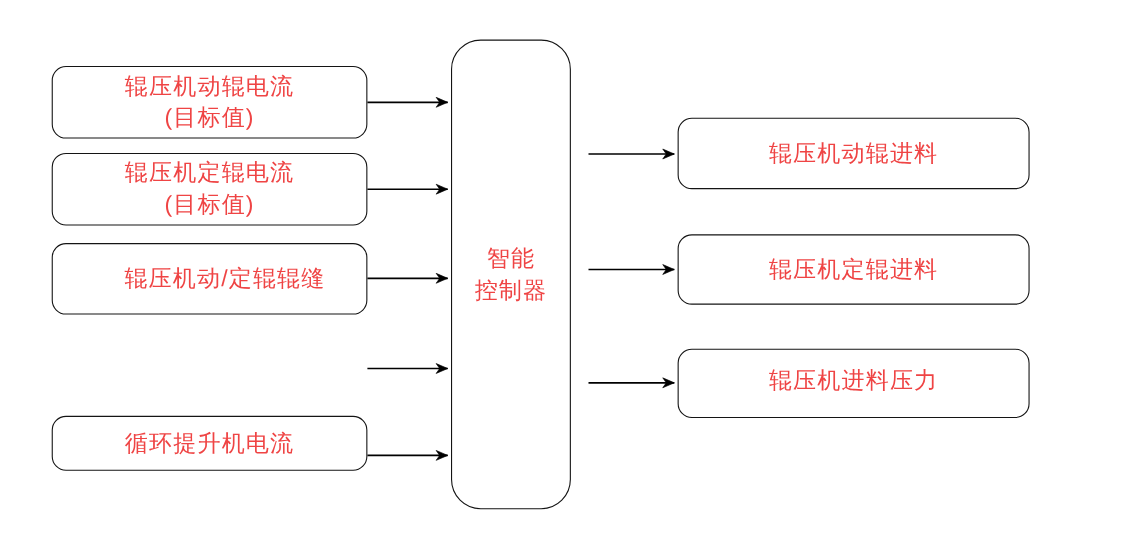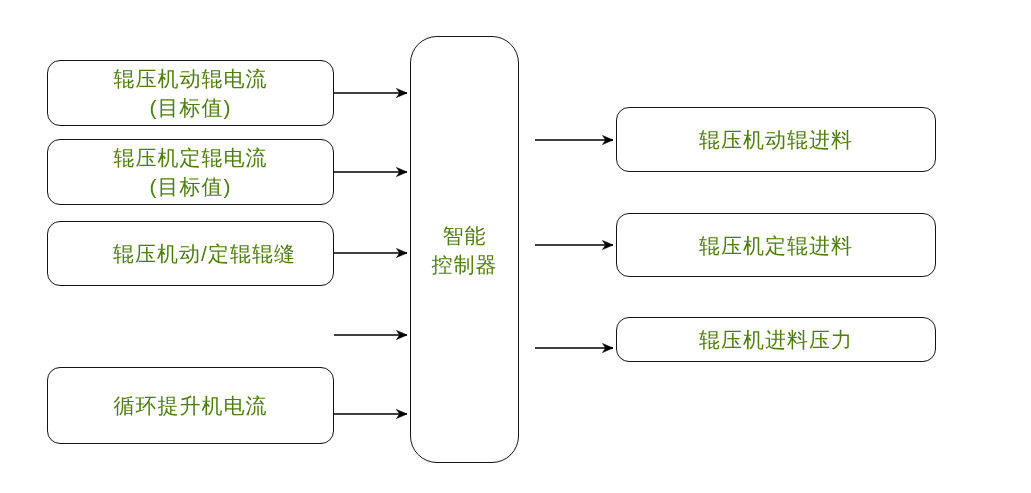--- a/index.html
+++ b/index.html
@@ -6,21 +6,21 @@
     margin: 0;
     padding: 0;
     background: #ffffff;
   }
   .canvas {
     position: relative;
     width: 1031px;
     height: 493px;
     background: #ffffff;
     font-family: "Liberation Sans", sans-serif;
-    color: #4d7c0f;
+    color: #ef4444;
     overflow: hidden;
   }
   .arrow-layer {
     position: absolute;
     left: 0;
     top: 0;
     pointer-events: none;
   }
   .node {
     position: absolute;
@@ -41,28 +41,28 @@
   }
   .node.controller {
     border-radius: 27px;
   }
   
   .l { left: 47px;  width: 287px; }
   .l1 { top: 60px;  height: 66px; }
   .l2 { top: 139px; height: 66px; }
   .l3 { top: 221px; height: 65px; padding-left: 28px; }
   .l4 { top: 302px; height: 66px; }
-  .l5 { top: 367px; height: 77px; }
+  .l5 { top: 378px; height: 50px; }
   
   .c  { left: 410px; top: 36px; width: 109px; height: 427px; }
   
   .r { left: 616px; width: 320px; }
   .r1 { top: 107px; height: 65px; }
   .r2 { top: 213px; height: 64px; }
-  .r3 { top: 317px; height: 45px; }
+  .r3 { top: 317px; height: 63px; font-family: Liberation Mono, monospace; }
 </style>
 </head>
 <body>
 
 <div class="canvas">
 
   <svg class="arrow-layer" width="1031" height="493" viewBox="0 0 1031 493" xmlns="http://www.w3.org/2000/svg">
     <defs>
       <marker id="ah" markerUnits="userSpaceOnUse" markerWidth="13" markerHeight="11" refX="11.5" refY="5.5" orient="auto">
         <path d="M1,1 L11.5,5.5 L1,10 L4.2,5.5 Z" fill="#000000" stroke="#000000" stroke-width="0.6"></path>

